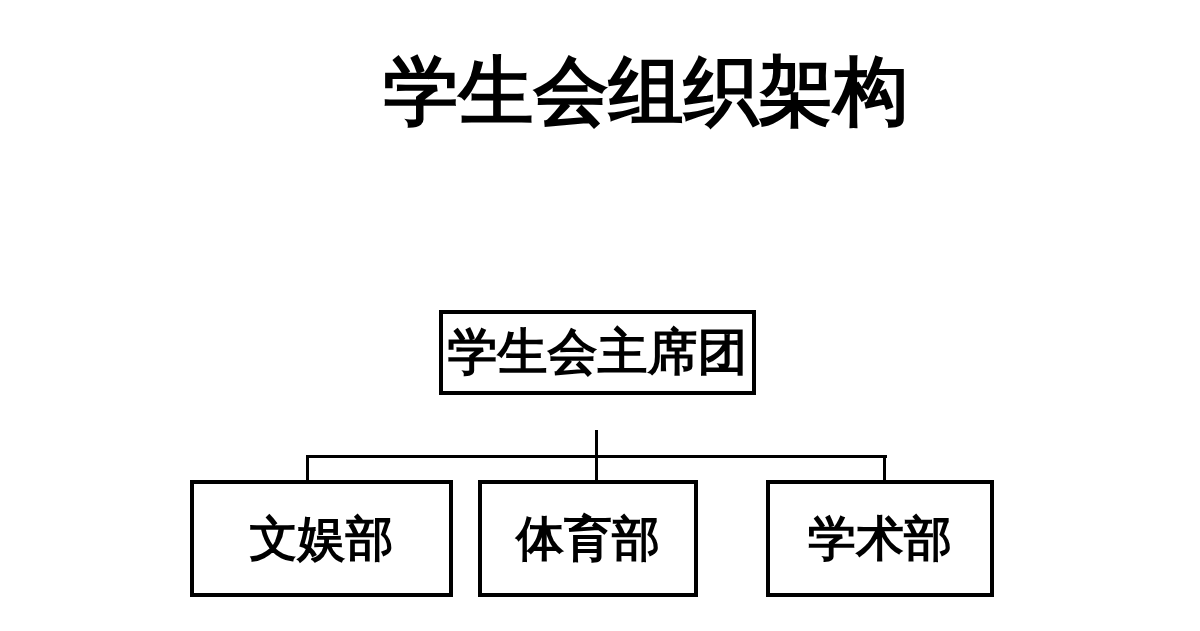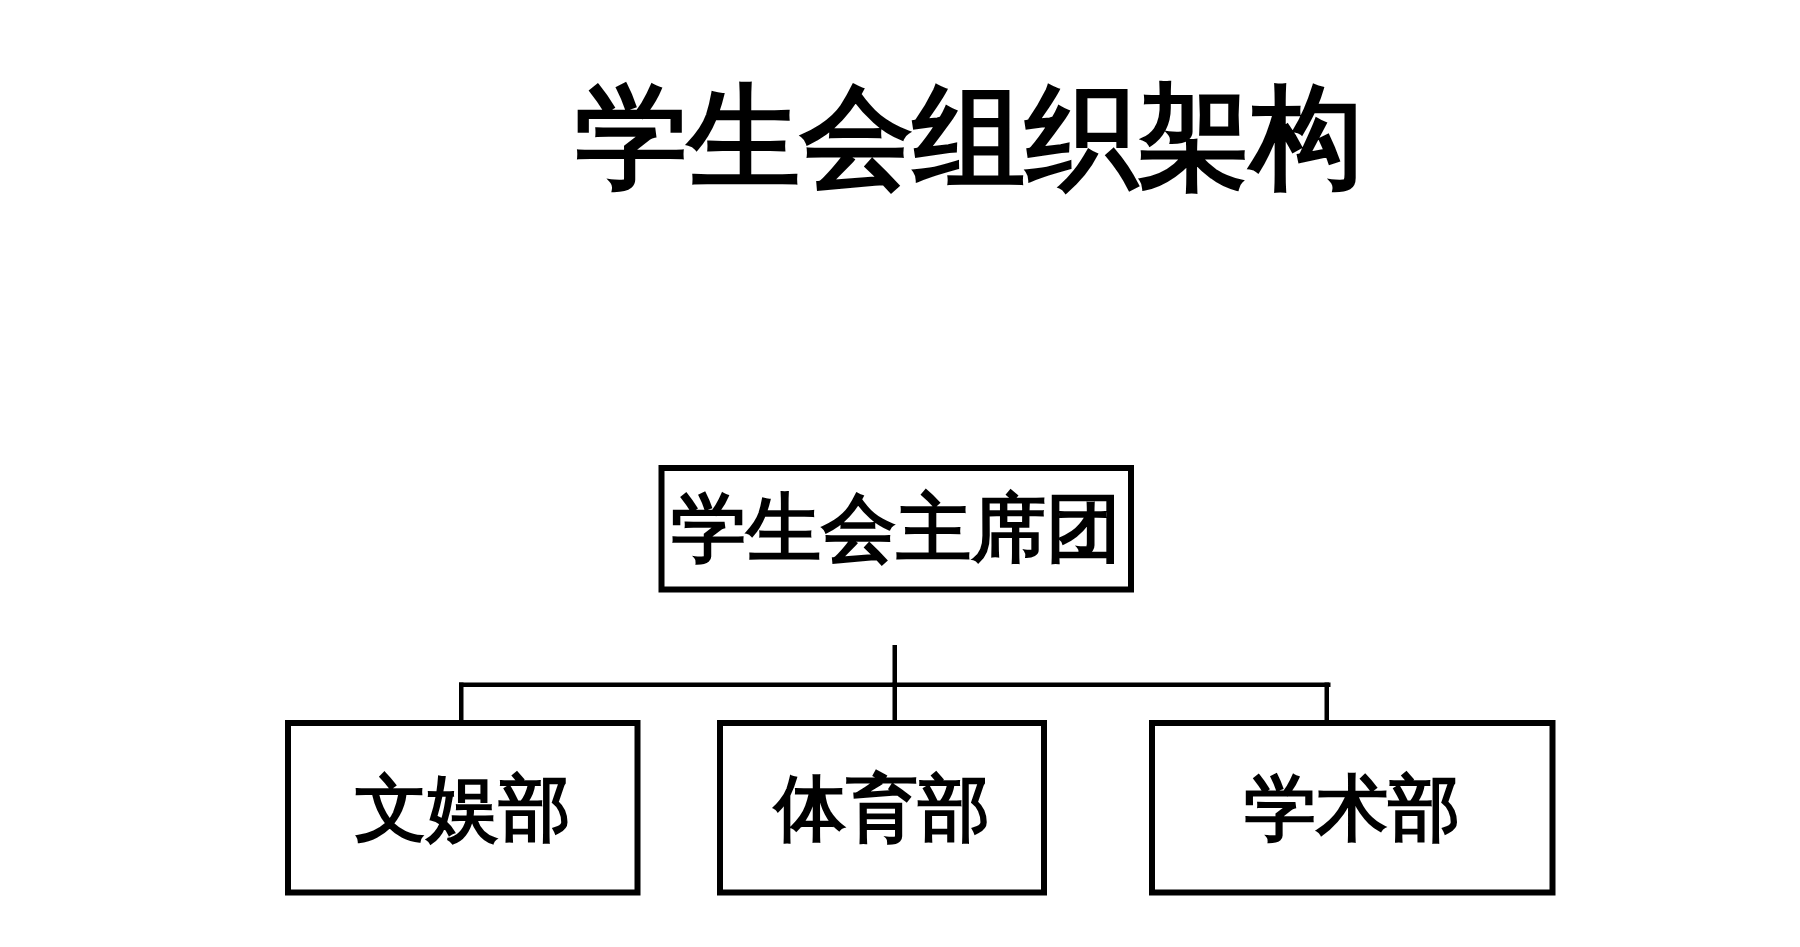--- a/index.html
+++ b/index.html
@@ -47,23 +47,23 @@
     color: #000000;
     white-space: nowrap;
   }
   .node-root {
     left: 439px;
     top: 310px;
     width: 317px;
     height: 85px;
     font-size: 50px;
   }
-  .node-child-1 { left: 190px; top: 480px; width: 237px; height: 117px; }
+  .node-child-1 { left: 190px; top: 480px; width: 263px; height: 117px; }
   .node-child-2 { left: 478px; top: 480px; width: 220px; height: 117px; }
-  .node-child-3 { left: 766px; top: 480px; width: 271px; height: 117px; }
+  .node-child-3 { left: 766px; top: 480px; width: 228px; height: 117px; }
   .line {
     position: absolute;
     background: #000000;
   }
   .line-root-stem  { left: 595px; top: 430px; width: 3px;  height: 27px; }
   .line-horizontal { left: 306px; top: 455px; width: 581px; height: 3px; }
   .line-drop-left  { left: 306px; top: 455px; width: 3px;  height: 26px; }
   .line-drop-mid   { left: 595px; top: 455px; width: 3px;  height: 26px; }
   .line-drop-right { left: 883px; top: 455px; width: 3px;  height: 26px; }
 </style>

